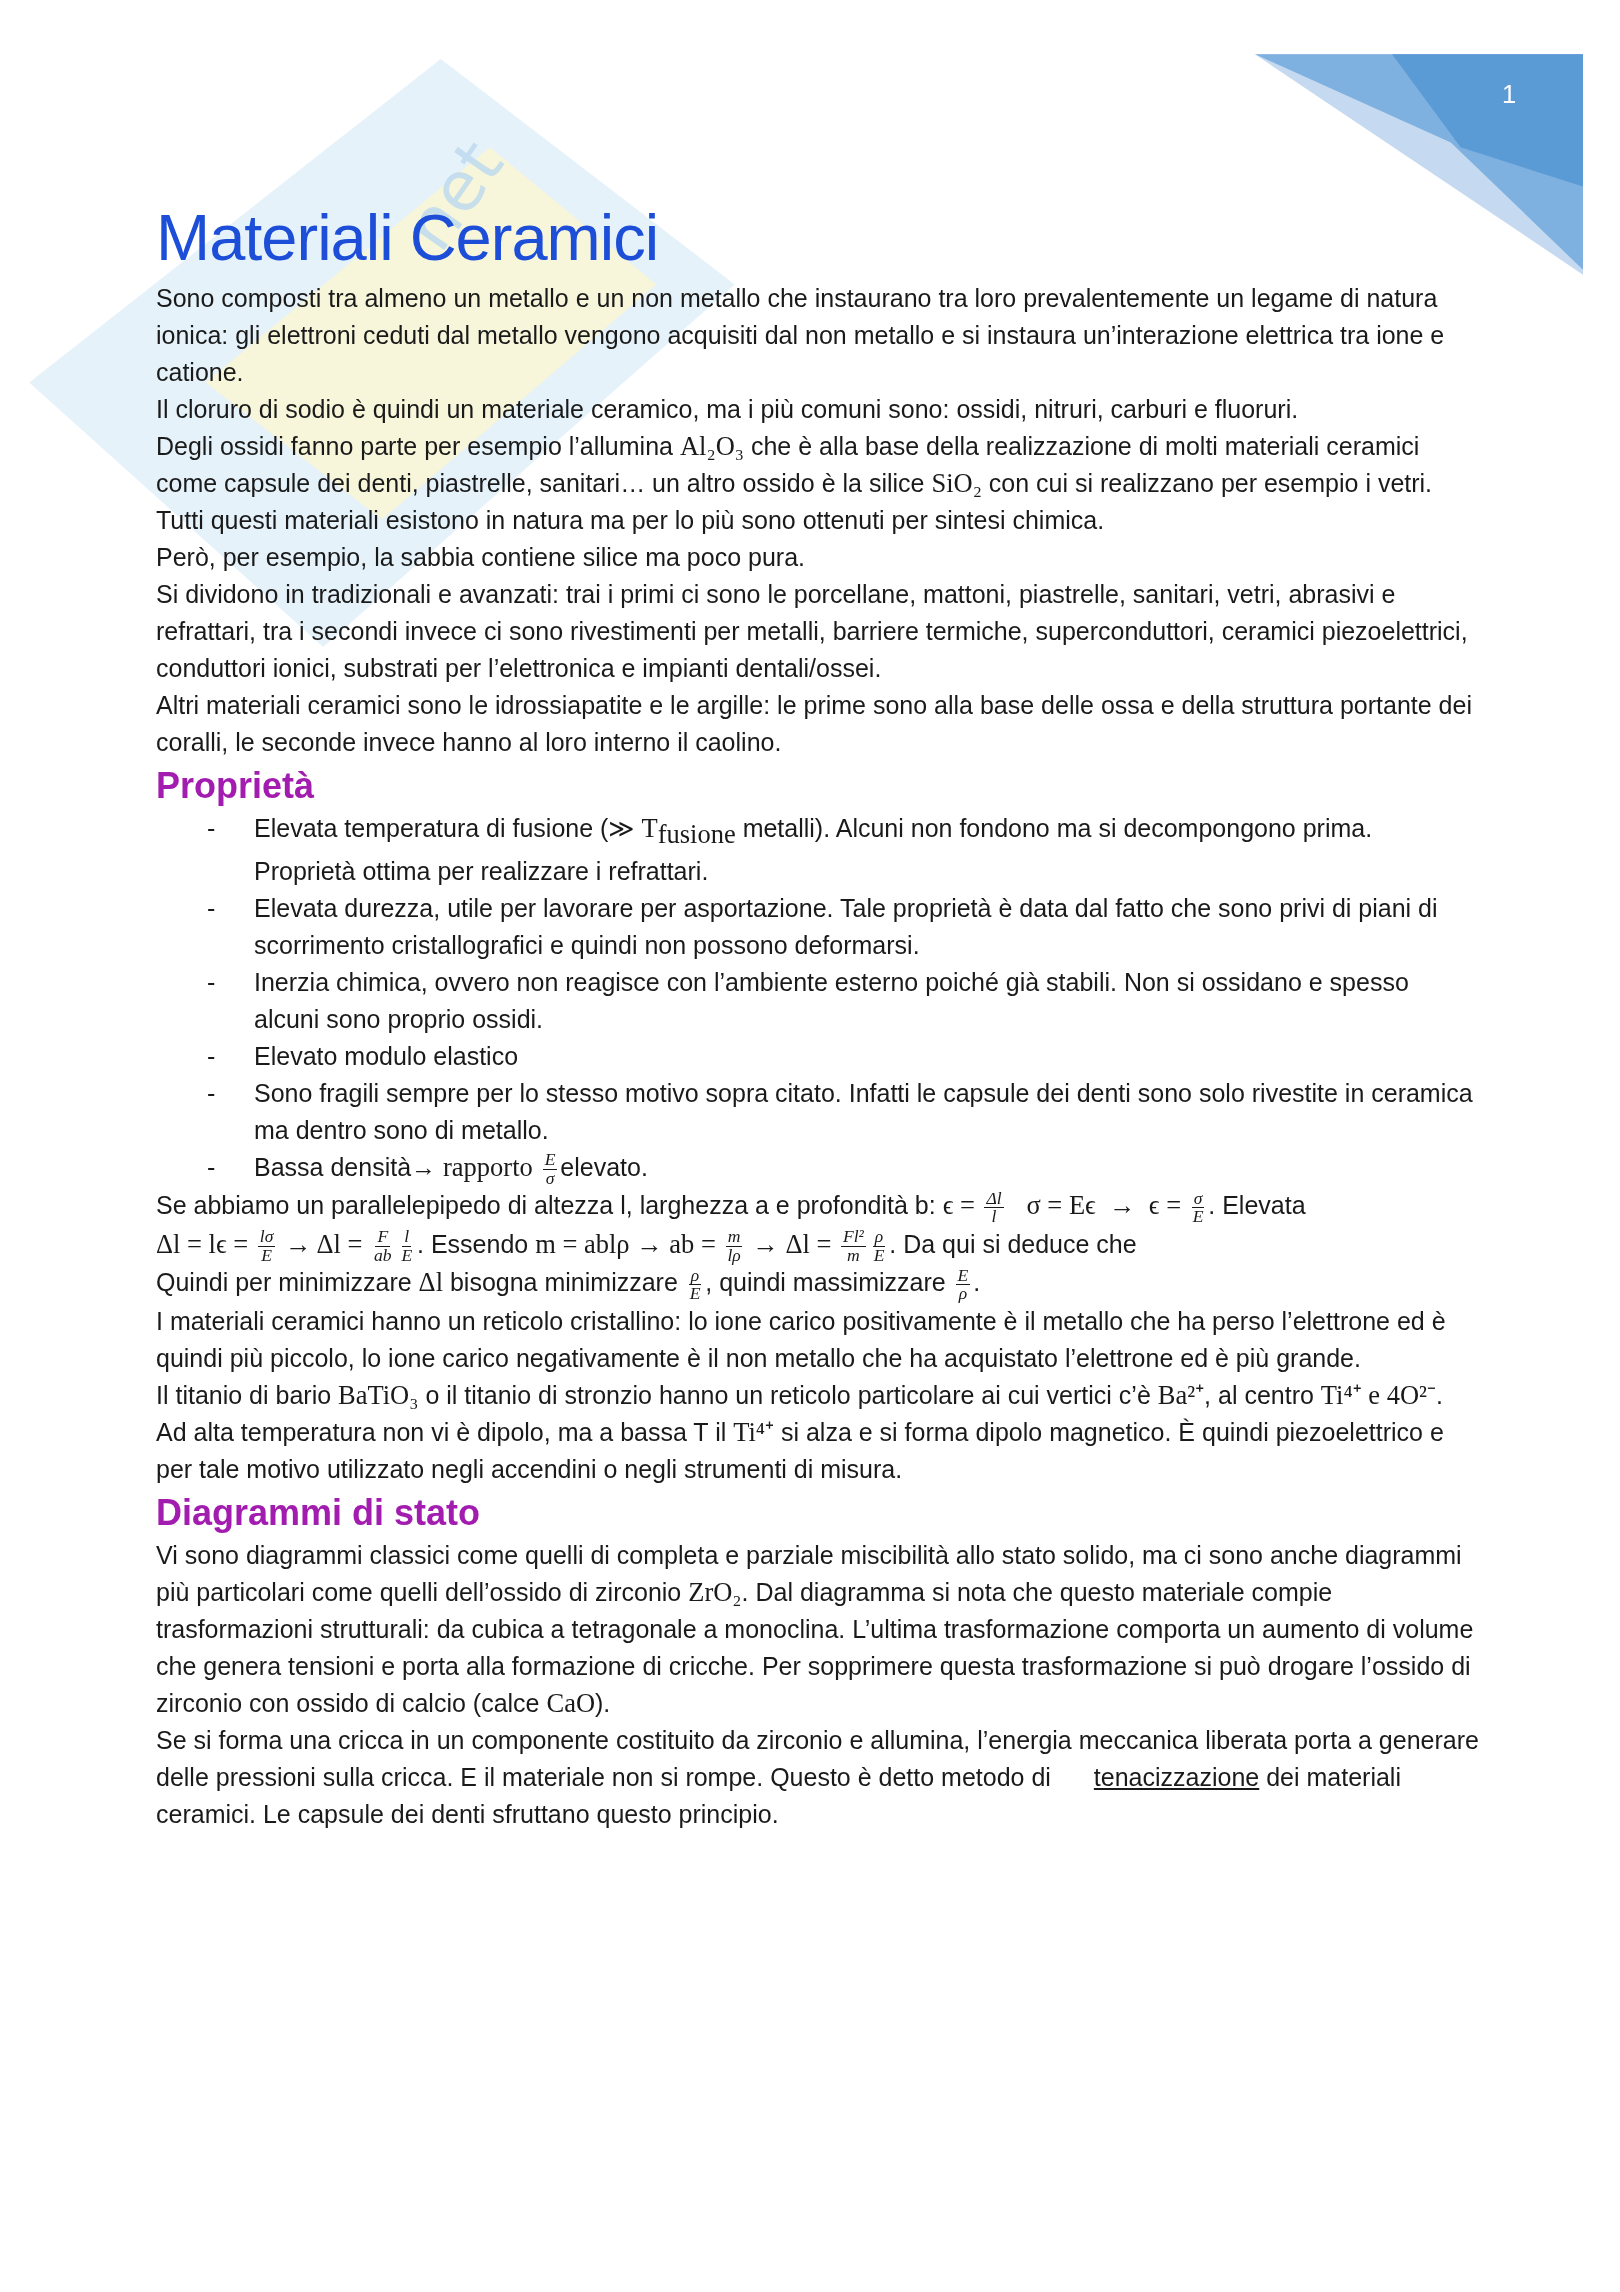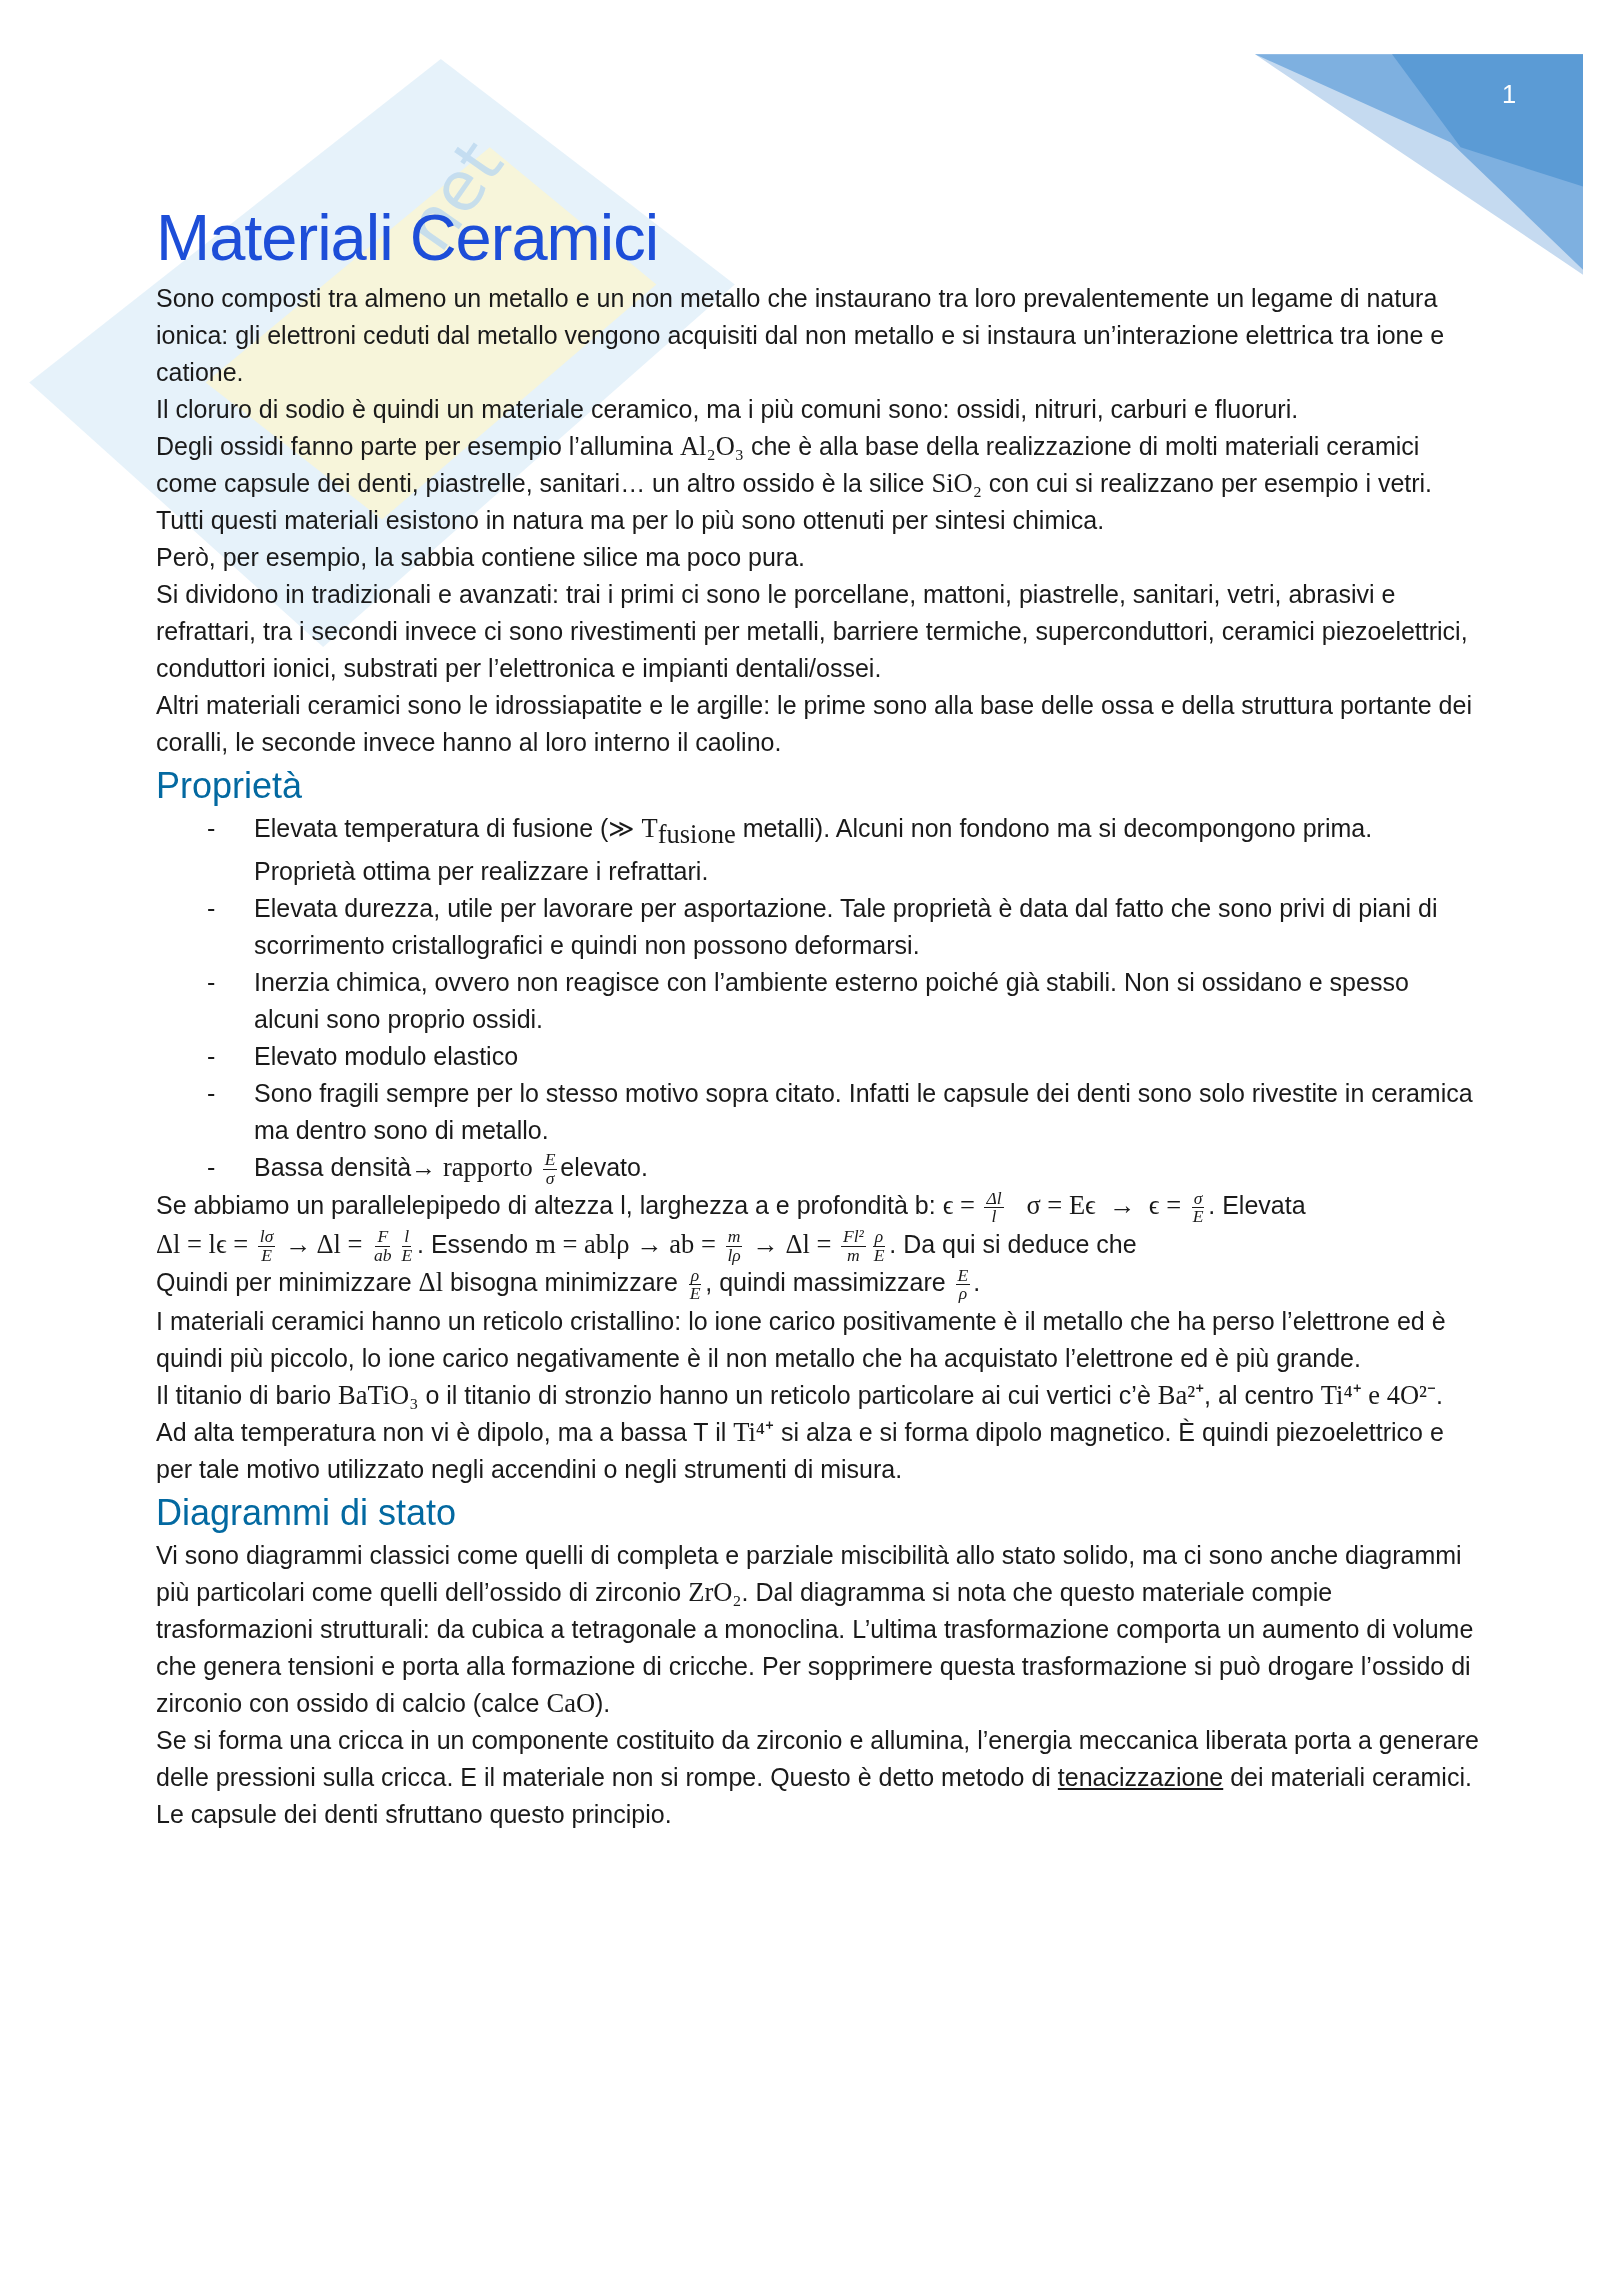--- a/index.html
+++ b/index.html
@@ -6,32 +6,32 @@
   body { width: 1620px; height: 2293px; position: relative; overflow: hidden;
          font-family: "Liberation Sans", sans-serif; color: #1a1a1a; }
   .watermark { position: absolute; left: 29px; top: 59px; width: 706px; height: 588px; pointer-events: none; }
   .corner { position: absolute; left: 1255px; top: 54px; width: 328px; height: 221px; }
   .page-num { position: absolute; left: 1502px; top: 80px; font-size: 25.5px; color: #ffffff;
               font-family: "Liberation Sans", sans-serif; }
   .content { position: absolute; left: 156px; top: 196px; width: 1323px; }
   h1.title { margin: 0; font-size: 65px; font-weight: normal; color: #1d4ed8;
              letter-spacing: -1px; line-height: 84px; height: 84px; }
   p.para { margin: 0; font-size: 25px; line-height: 37px; }
-  h2.section { margin: 0; font-size: 36px; font-weight: normal; color: #0369a1; line-height: 49px; }
+  h2.section { margin: 0; font-size: 36px; font-weight: bold; color: #a21caf; line-height: 49px; }
   .sec1 { margin-top: 37px; }
   .sec2 { margin-top: 34px; }
   ul.props { list-style: none; margin: 0; padding: 0; }
   ul.props li { position: relative; padding-left: 98px; font-size: 25px; line-height: 37px; }
   ul.props li::before { content: "-"; position: absolute; left: 51px; top: 0; }
   .math { font-family: "Liberation Serif", serif; font-size: 26.5px; }
   .frac { display: inline-flex; flex-direction: column; align-items: center; vertical-align: middle;
           font-family: "Liberation Serif", serif; font-style: italic; font-size: 17.6px; line-height: 17.6px; margin: 0 2.9px; }
   .frac .num { border-bottom: 1.5px solid #1a1a1a; padding: 0 2px; }
   .frac .den { padding: 0 2px; }
-  .under { text-decoration: underline; }
+  .under { text-decoration: underline; margin-left: 36px; }
   .mt { margin-top: 36px; }
   sub, sup { font-size: 15.7px; }
 </style>
 </head>
 <body>
 
 <svg class="watermark" viewBox="0 0 720 600">
   <polygon points="0,330 420,0 720,230 300,600" fill="#d6e9f7" opacity="0.6"></polygon>
   <polygon points="180,330 470,90 640,230 360,470" fill="#fdf7cc" opacity="0.7"></polygon>
   <text x="420" y="200" font-size="70" fill="#bcd9f0" opacity="0.8" transform="rotate(-55 420 200)" font-family="DejaVu Sans, sans-serif">net</text>

